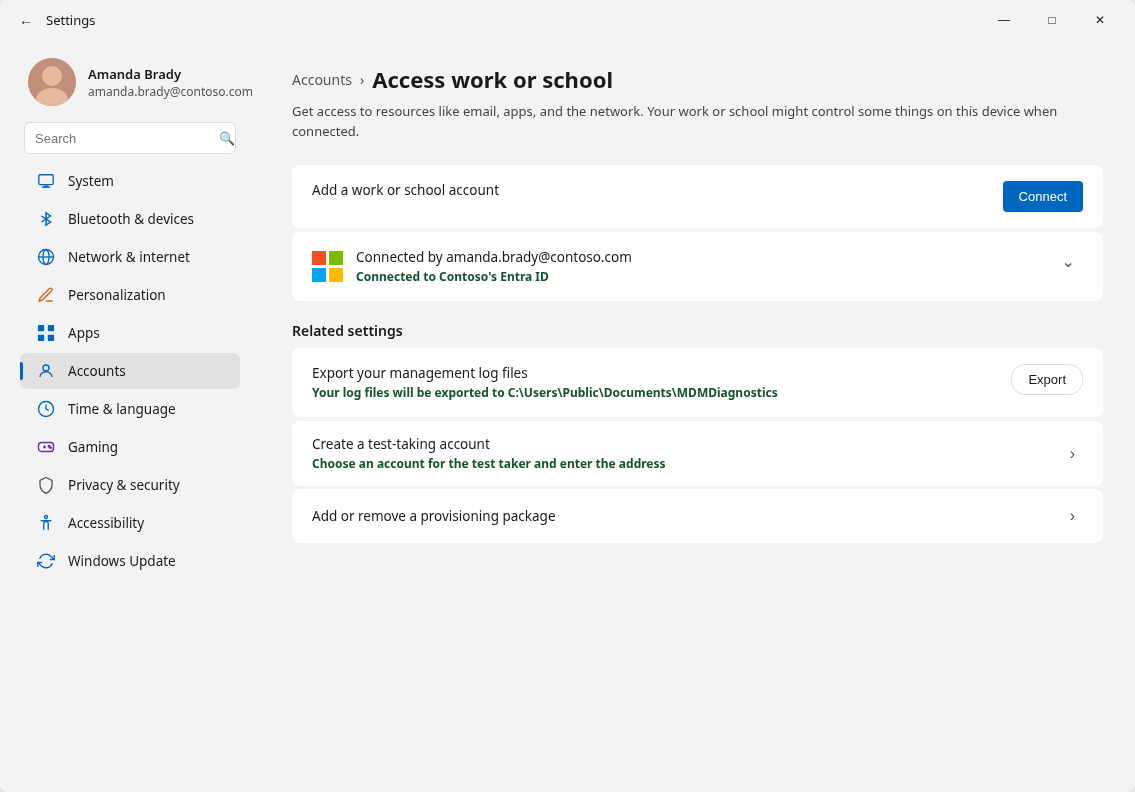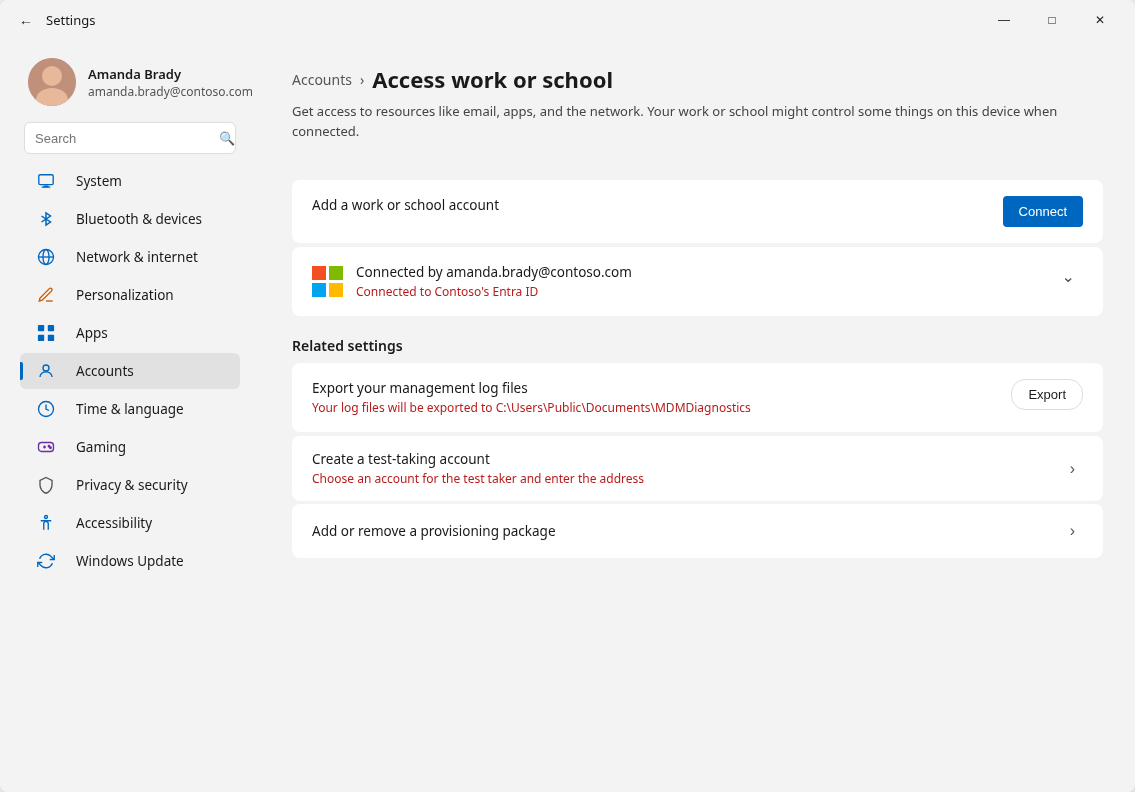--- a/index.html
+++ b/index.html
@@ -127,21 +127,21 @@
       background: transparent;
       color: #1a1a1a;
     }
     .search-icon-glyph { color: #555; font-size: 13px; }
 
     
     .nav-item {
       display: flex;
       align-items: center;
       padding: 8px 16px;
-      gap: 20px;
+      gap: 12px;
       cursor: pointer;
       border-radius: 6px;
       margin: 1px 8px;
       color: #1a1a1a;
       font-size: 13.5px;
       position: relative;
     }
     .nav-item.active {
       background: rgba(0,0,0,0.07);
     }
@@ -187,38 +187,38 @@
       font-size: 14px;
       color: #555;
       cursor: pointer;
     }
     .breadcrumb-sep { color: #555; font-size: 14px; }
     .breadcrumb-current { font-size: 22px; font-weight: 700; color: #1a1a1a; }
 
     .page-desc {
       font-size: 13px;
       color: #444;
-      margin-bottom: 39px;
+      margin-bottom: 24px;
       line-height: 1.5;
       max-width: 820px;
     }
 
     
     .card {
       background: white;
       border-radius: 8px;
       margin-bottom: 4px;
       padding: 16px 20px;
       display: flex;
       align-items: flex-start;
       justify-content: space-between;
     }
     .card-text { display: flex; flex-direction: column; gap: 2px; }
     .card-title { font-size: 13.5px; color: #1a1a1a; }
-    .card-subtitle { font-size: 12px; color: #b91c1c; }
+    .card-subtitle { font-size: 12px; color: #14532d; font-weight: bold; }
 
     .connect-btn {
       background: #0067c0;
       color: white;
       border: none;
       border-radius: 4px;
       padding: 8px 16px;
       font-size: 13px;
       cursor: pointer;
       white-space: nowrap;

